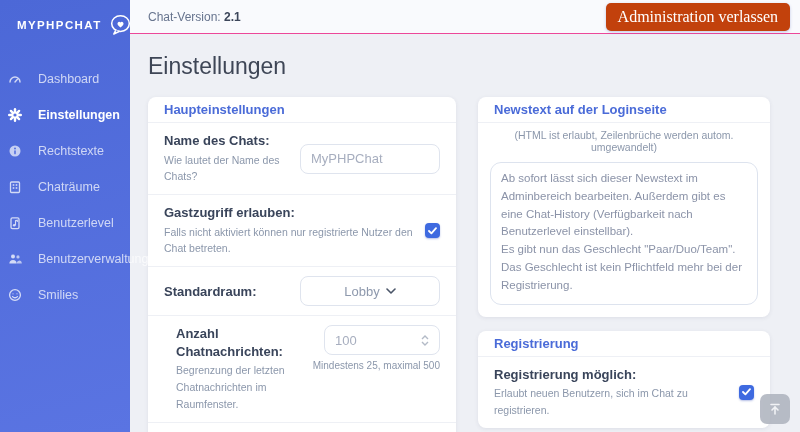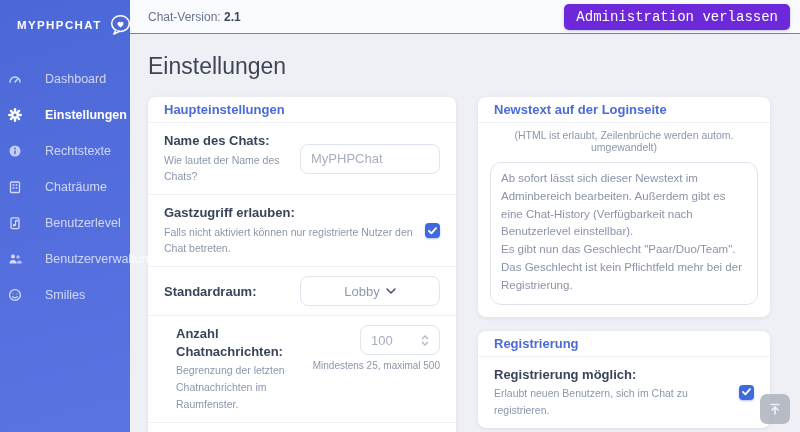--- a/index.html
+++ b/index.html
@@ -4,35 +4,35 @@
 <style>
   * { margin:0; padding:0; box-sizing:border-box; }
   html,body { width:800px; height:432px; overflow:hidden; font-family:"Liberation Sans", sans-serif; background:#eef0f5; }
 
   
   .sidebar { position:absolute; left:0; top:0; width:130px; height:432px;
              background:linear-gradient(165deg,#4c68d7 0%,#5a74e2 100%); z-index:5; }
   .logo-row { display:flex; align-items:center; gap:7px; padding:13px 0 13px 17px; }
   .logo-text { color:#fff; font-weight:bold; font-size:11.5px; letter-spacing:1.4px; }
   .nav { padding-top:12px; }
-  .nav-item { display:flex; align-items:center; gap:23px; padding:11px 8px 11px 8px;
+  .nav-item { display:flex; align-items:center; gap:16px; padding:11px 8px 11px 8px;
               color:rgba(255,255,255,.72); font-size:12.5px; cursor:pointer; }
   .nav-item .ic { width:14px; height:14px; flex:none; display:flex; align-items:center; justify-content:center; opacity:.75; }
   .nav-item.active { color:#ffffff; font-weight:bold; }
   .nav-item.active .ic { opacity:1; }
 
   
   .topbar { position:absolute; left:130px; right:0; top:0; height:34px; background:#f9fafd;
             border-bottom:1px solid #ec4899; display:flex; align-items:center;
             justify-content:space-between; padding:0 10px 0 18px; z-index:4; }
   .version { font-size:12px; color:#67748e; }
   .version b { color:#3c465a; font-weight:bold; }
-  .leave-btn { background:#6d28d9; color:#fff; font-size:14px; border:none; border-radius:5px;
+  .leave-btn { background:#c2410c; color:#fff; font-size:16px; border:none; border-radius:5px;
                padding:5px 12px; cursor:pointer; box-shadow:0 1px 3px rgba(60,80,180,.3);
-               font-family:Liberation Mono, monospace; }
+               font-family:Liberation Serif, serif; }
 
   
   .content { position:absolute; left:130px; top:35px; right:0; bottom:0; padding:12px 12px 0 18px; }
   h1.page-title { font-size:23px; font-weight:500; color:#3e4656; margin:6px 0 17px 0; }
   .cols { display:flex; gap:22px; align-items:flex-start; }
   .col-left { width:308px; flex:none; }
   .col-right { width:292px; flex:none; }
   .card { background:#fff; border-radius:8px; box-shadow:0 1px 4px rgba(50,60,90,.09); overflow:hidden; }
   .card + .card { margin-top:14px; }
   .card-header { padding:5px 16px; font-size:13px; font-weight:bold; color:#4a6bd8; border-bottom:1px solid #eef0f5; }
@@ -40,21 +40,21 @@
   .frow { display:flex; align-items:center; justify-content:space-between; gap:10px;
           padding:9px 16px; border-bottom:1px solid #eef0f5; }
   .frow:last-child { border-bottom:none; }
   .flabel-wrap { flex:1; min-width:0; }
   .flabel { font-size:13px; font-weight:bold; color:#39445a; line-height:1.35; }
   .fhelp { font-size:10.5px; color:#8b97ab; line-height:1.6; margin-top:2px; }
 
   .tinput { height:30px; border:1px solid #dfe4ee; border-radius:8px; padding:0 10px;
             font-size:13px; color:#a7aebf; display:flex; align-items:center; background:#fff; }
   .w140 { width:140px; flex:none; }
-  .w100 { width:80px; flex:none; }
+  .w100 { width:116px; flex:none; }
   .sel { justify-content:center; color:#8e99ad; cursor:pointer; }
   .chev { flex:none; margin-left:6px; }
   .numwrap { display:flex; flex-direction:column; align-items:flex-end; flex:none; }
   .numinput { justify-content:space-between; }
   .numnote { font-size:10px; color:#8b97ab; margin-top:5px; white-space:nowrap; }
   .spin { display:flex; flex-direction:column; gap:1px; align-items:center; }
 
   .cbx { width:15px; height:15px; flex:none; background:#3e6ae0; border-radius:4px;
          display:flex; align-items:center; justify-content:center; cursor:pointer;
          box-shadow:0 1px 2px rgba(40,70,180,.35); }

